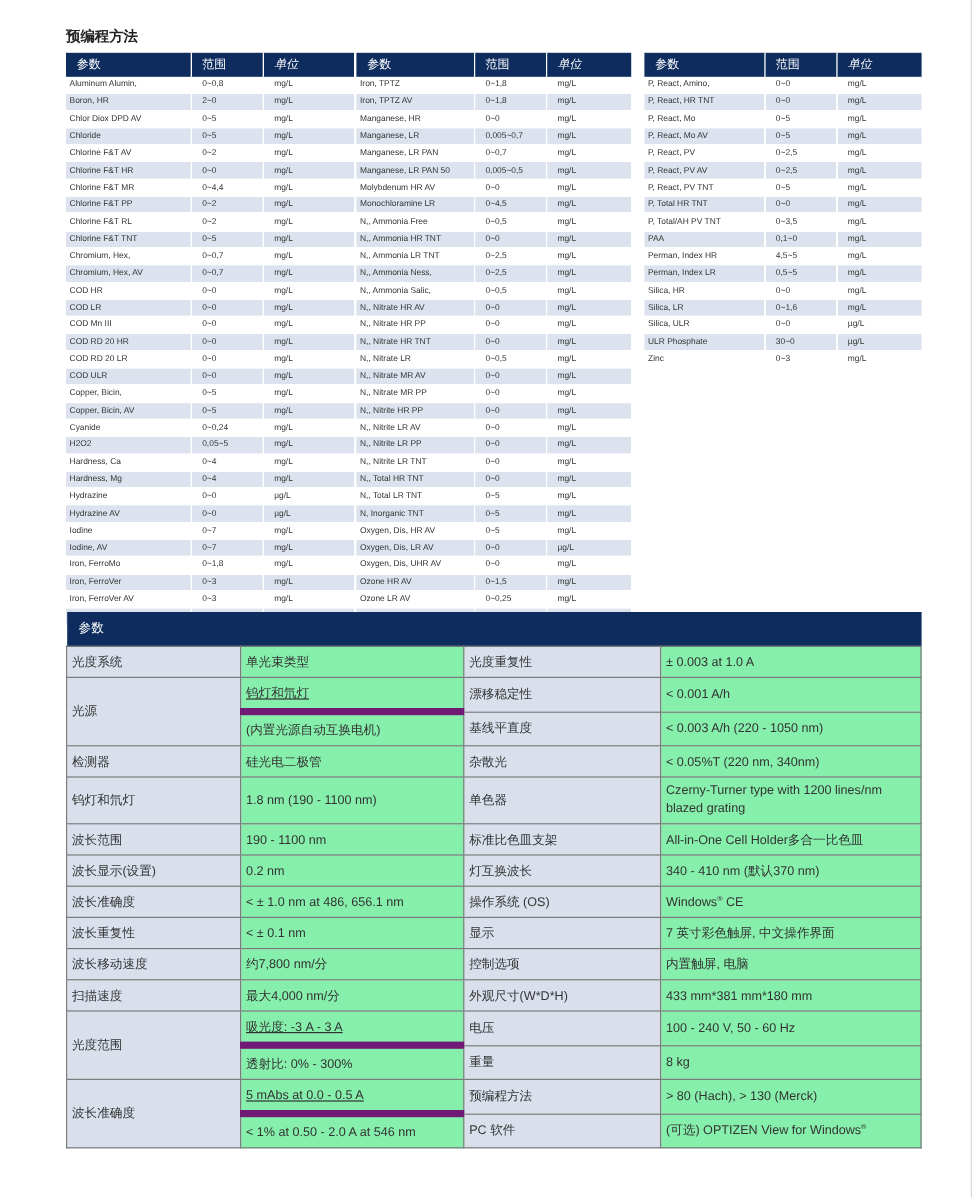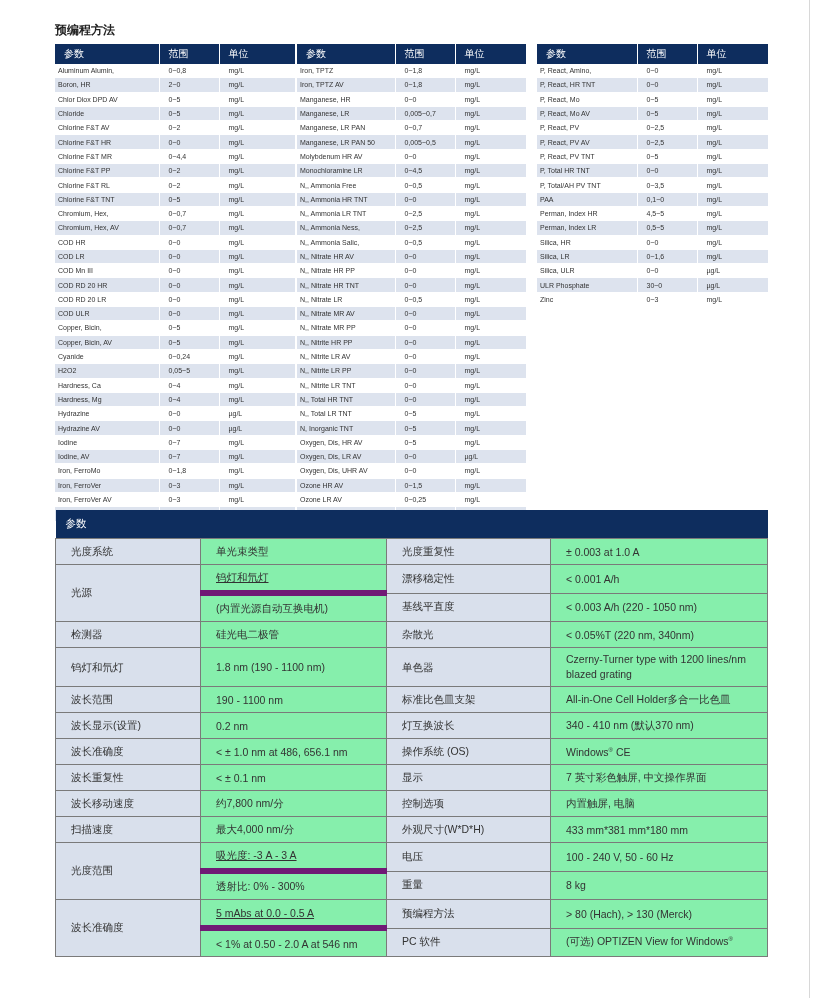--- a/index.html
+++ b/index.html
@@ -15,41 +15,41 @@
   }
   .mtable {
     position: absolute; top: 44px; border-collapse: collapse; table-layout: fixed;
     font-family: "Liberation Sans", sans-serif; font-size: 7px; color: #333;
   }
   .mtable th {
     background: #0e2d5e; color: #ffffff; font-weight: normal; font-size: 10px;
     height: 20px; text-align: left; padding: 0 0 0 9px;
     border-right: 1px solid #ffffff;
   }
-  .mtable th:last-child { border-right: none; }
+  .mtable th:last-child { border-right: none; font-style: italic; }
   .mtable td {
     height: 13.3px; padding: 0 0 0 3px; white-space: nowrap; overflow: hidden;
     border-right: 1px solid #ffffff; border-bottom: 1px solid #ffffff;
   }
   .mtable td:last-child { border-right: none; }
   .mtable tr:nth-child(even) td { background: #dde3ee; }
   .mtable tr:nth-child(odd) td { background: #ffffff; }
   .mtable td.c2, .mtable td.c3 { padding-left: 9px; }
 
   .spec {
     position: absolute; left: 55px; top: 510px; width: 712px;
     border-collapse: collapse; table-layout: fixed;
     font-family: "Liberation Sans", sans-serif; font-size: 10.5px; color: #333;
   }
   .spec th {
     background: #0e2d5e; color: #fff; font-weight: normal; text-align: left;
     height: 28px; padding: 0 0 0 10px; font-size: 10.5px;
   }
   .spec td {
-    border: 1px solid #7a7a7a; padding: 0 0 0 15px; height: 25px; vertical-align: middle;
+    border: 1px solid #7a7a7a; padding: 0 0 0 4px; height: 25px; vertical-align: middle;
   }
   .spec td.lbl { background: #d9e0ec; }
   .spec td.val { background: #86efac; }
   .spec td.tall { height: 38px; line-height: 15px; }
   .spec td.mid { border-top: 6px solid #701a75; }
   .spec td.midt { border-bottom: 1px solid #e0e0e0; text-decoration: underline; }
   sup { font-size: 6px; }
 </style>
 </head>
 <body>

